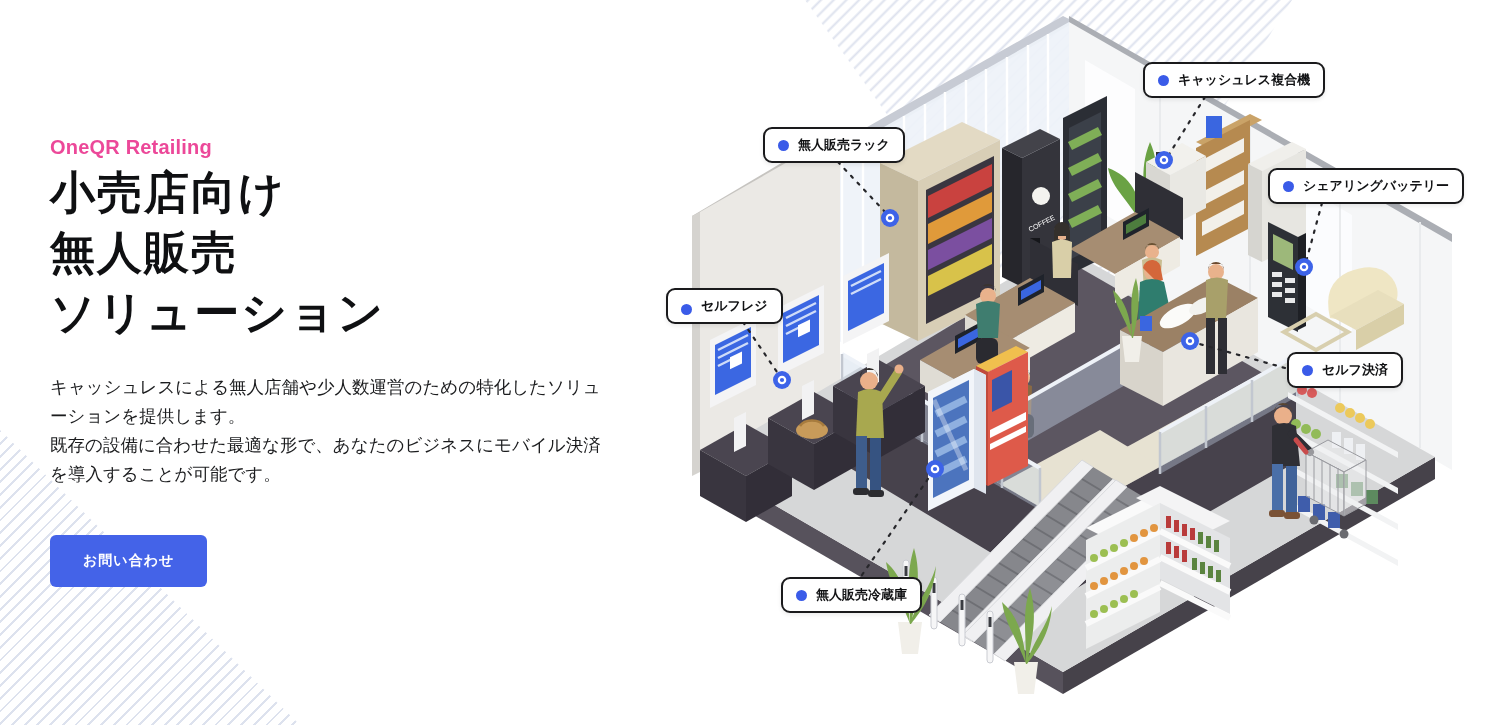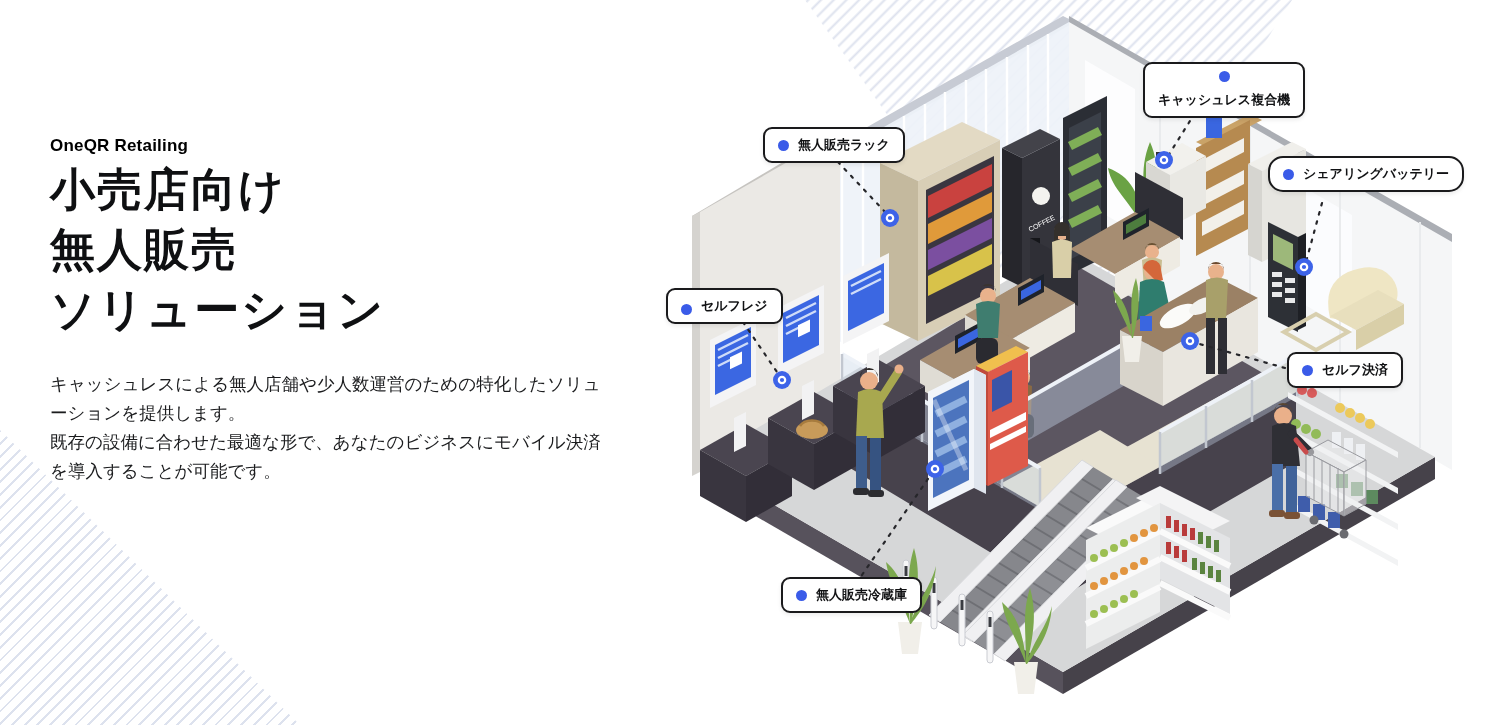--- a/index.html
+++ b/index.html
@@ -8,21 +8,21 @@
     background:#ffffff;font-family:"Liberation Sans","DejaVu Sans",sans-serif;
   }
   
   .stripes-bl{
     position:absolute;left:0;top:430px;width:300px;height:295px;z-index:0;
     background:repeating-linear-gradient(135deg,#dde2ee 0 2px,transparent 2px 9px);
     clip-path:polygon(0 0,100% 100%,0 100%);
   }
   
   .hero{position:absolute;left:50px;top:136px;width:600px;z-index:2;}
-  .brand{color:#000000;font-size:17px;font-weight:bold;letter-spacing:.2px;}
+  .brand{color:#ec4899;font-size:20px;font-weight:bold;letter-spacing:.2px;}
   .headline{margin-top:4px;font-size:45px;line-height:60px;font-weight:800;color:#0f1012;letter-spacing:2px;}
   .desc{margin-top:26px;width:555px;font-size:17.5px;line-height:29px;color:#1b1c1e;}
   .desc p{margin:0;}
   .cta{
     margin-top:46px;display:inline-block;border:none;cursor:pointer;
     background:#4463e8;color:#ffffff;font-weight:bold;font-size:14px;
     padding:17px 33px;border-radius:6px;font-family:inherit;letter-spacing:1px;
   }
   
   .scene{position:absolute;left:680px;top:0;width:820px;height:725px;z-index:1;}
@@ -44,20 +44,21 @@
 <div class="hero">
   <div class="brand">OneQR Retailing</div>
   <h1 class="headline"><span>小売店向け</span><br>
     <span>無人販売</span><br>
     <span>ソリューション</span>
   </h1>
   <div class="desc">
     <p>キャッシュレスによる無人店舗や少人数運営のための特化したソリューションを提供します。</p>
     <p>既存の設備に合わせた最適な形で、あなたのビジネスにモバイル決済を導入することが可能です。</p>
   </div>
+  <button class="cta">お問い合わせ</button>
 </div>
 
 <div class="scene">
 <svg width="820" height="725" viewBox="680 0 820 725" xmlns="http://www.w3.org/2000/svg">
   <defs>
     <pattern id="diag" width="9" height="9" patternUnits="userSpaceOnUse" patternTransform="rotate(45)">
       <rect width="9" height="9" fill="#ffffff"></rect>
       <rect x="3.5" width="2" height="9" fill="#dde2ee"></rect>
     </pattern>
   </defs>
@@ -484,25 +485,25 @@
           <circle cx="935" cy="469" r="3.2" fill="none" stroke="#ffffff" stroke-width="2.2"></circle>
         </g>
   </g>
 </svg>
 </div>
 
 <div class="callout" style="left:763px;top:127px;">
   <span class="dot"></span>
   <span>無人販売ラック</span>
 </div>
-<div class="callout" style="left:1143px;top:62px;flex-direction:column;">
+<div class="callout" style="left:1143px;top:62px;">
   <span class="dot"></span>
   <span>キャッシュレス複合機</span>
 </div>
-<div class="callout" style="left:1268px;top:156px;border-radius:15px;">
+<div class="callout" style="left:1268px;top:168px;">
   <span class="dot"></span>
   <span>シェアリングバッテリー</span>
 </div>
 <div class="callout" style="left:666px;top:288px;align-items:flex-end;">
   <span class="dot"></span>
   <span>セルフレジ</span>
 </div>
 <div class="callout" style="left:1287px;top:352px;">
   <span class="dot"></span>
   <span>セルフ決済</span>

